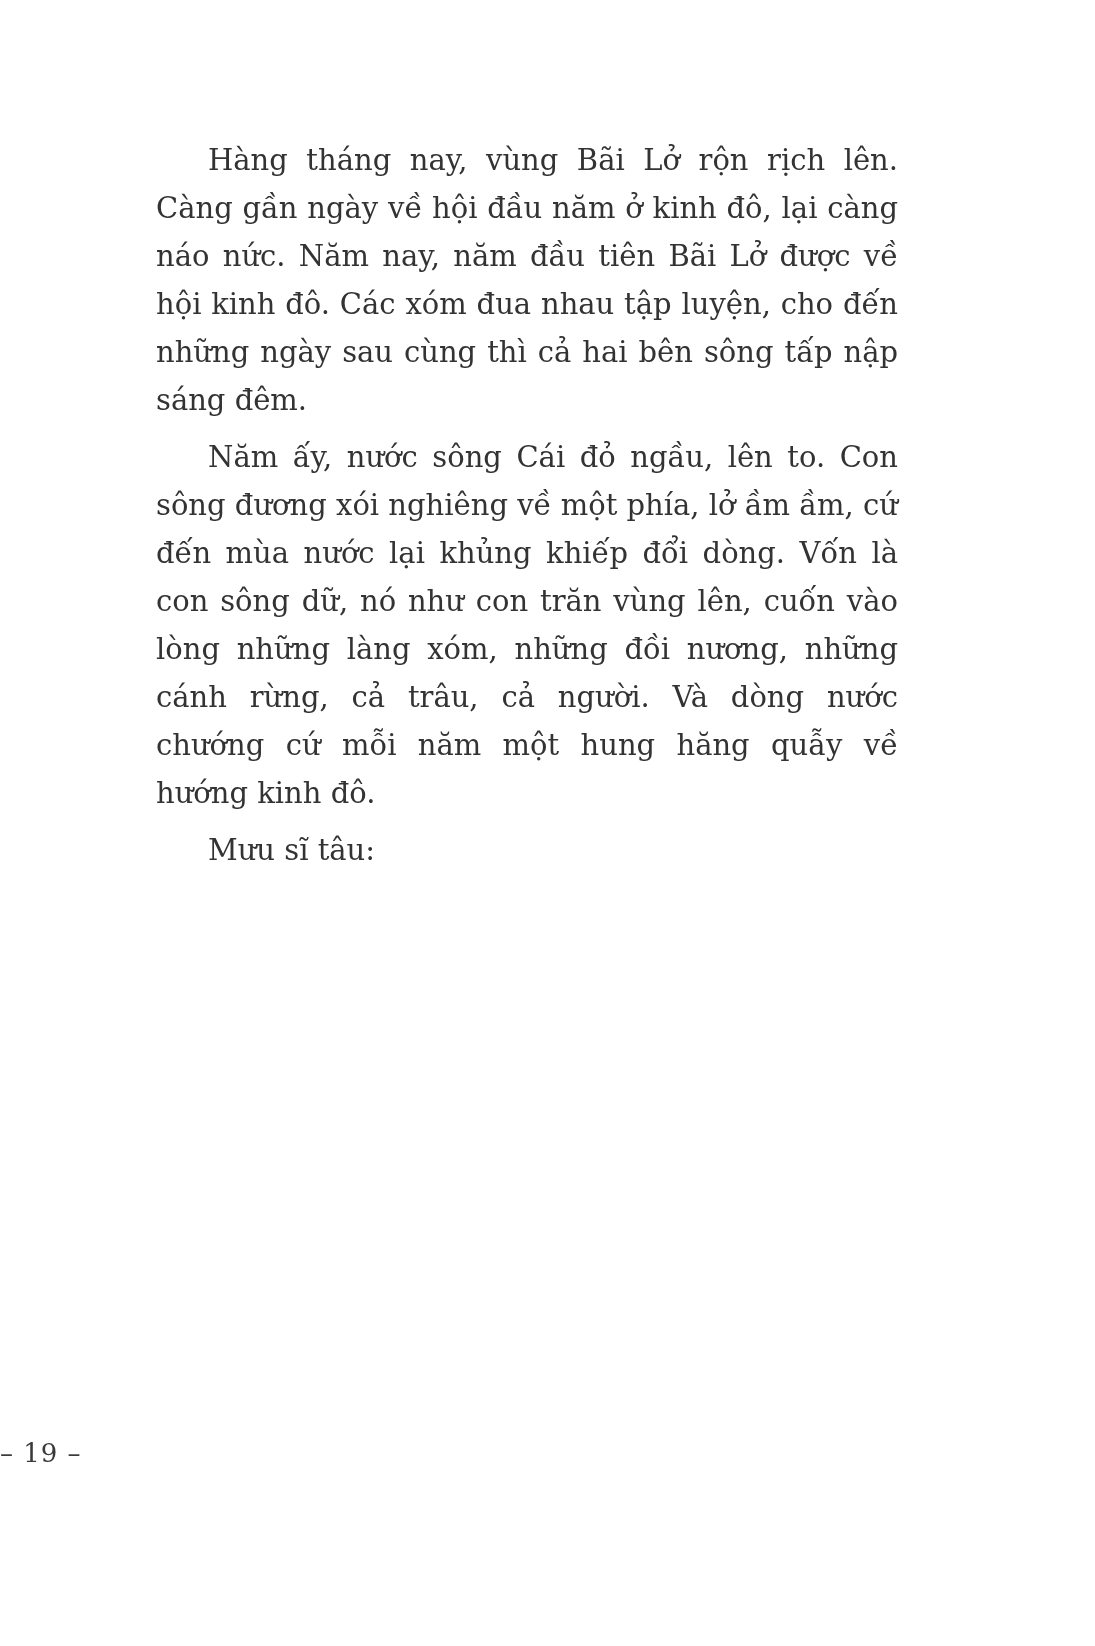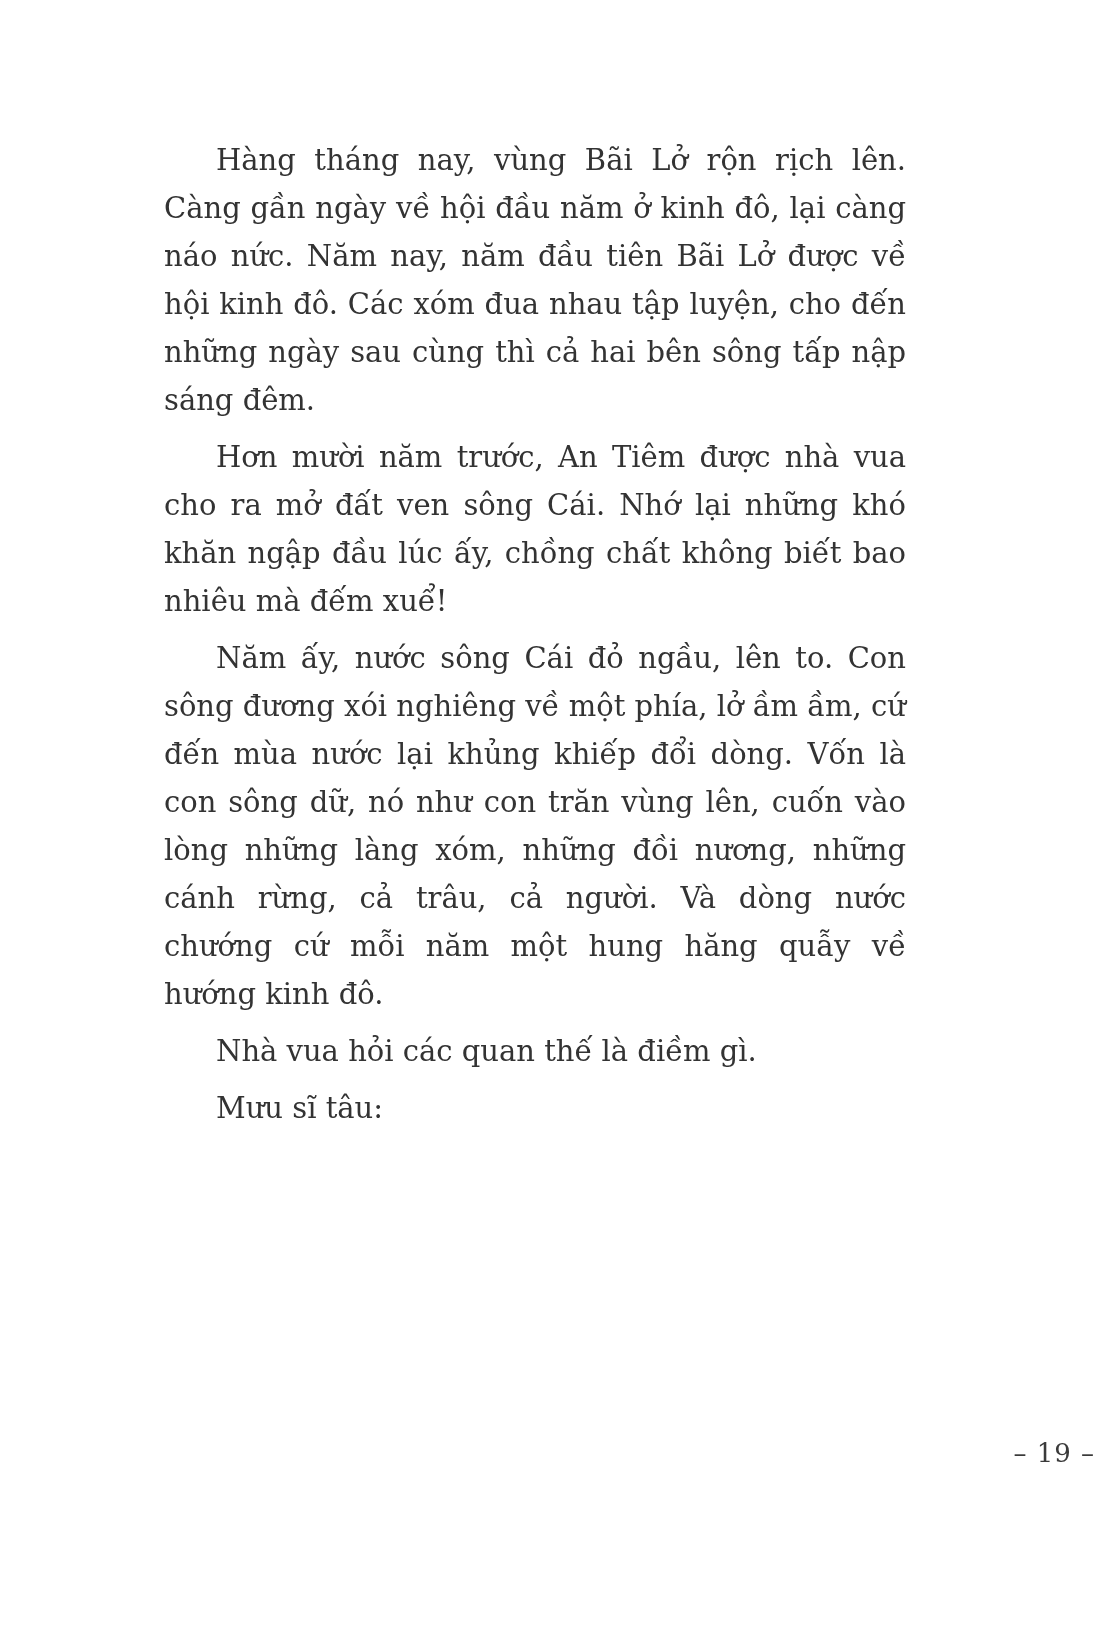--- a/index.html
+++ b/index.html
@@ -10,50 +10,48 @@
   .book-page {
     position: relative;
     width: 1095px;
     height: 1646px;
     background: #ffffff;
     overflow: hidden;
     font-family: "DejaVu Serif", "Liberation Serif", serif;
   }
   .text-block {
     position: absolute;
-    left: 164px;
+    left: 156px;
     top: 136px;
     width: 742px;
     color: #333333;
     font-size: 29px;
     line-height: 48px;
     text-align: justify;
     text-justify: inter-word;
   }
   .text-block p {
     margin: 0 0 9px 0;
     text-indent: 52px;
   }
   .page-number {
     position: absolute;
     left: 0;
     right: 0;
     top: 1438px;
-    text-align: right;
+    text-align: left;
     color: #3a3a3a;
     font-size: 26px;
     letter-spacing: 1px;
     font-family: "DejaVu Serif", "Liberation Serif", serif;
   }
 </style>
 </head>
 <body>
 
 <div class="book-page">
   <div class="text-block">
     <p>Hàng tháng nay, vùng Bãi Lở rộn rịch lên. Càng gần ngày về hội đầu năm ở kinh đô, lại càng náo nức. Năm nay, năm đầu tiên Bãi Lở được về hội kinh đô. Các xóm đua nhau tập luyện, cho đến những ngày sau cùng thì cả hai bên sông tấp nập sáng đêm.</p>
-    <p>Hơn mười năm trước, An Tiêm được nhà vua cho ra mở đất ven sông Cái. Nhớ lại những khó khăn ngập đầu lúc ấy, chồng chất không biết bao nhiêu mà đếm xuể!</p>
     <p>Năm ấy, nước sông Cái đỏ ngầu, lên to. Con sông đương xói nghiêng về một phía, lở ầm ầm, cứ đến mùa nước lại khủng khiếp đổi dòng. Vốn là con sông dữ, nó như con trăn vùng lên, cuốn vào lòng những làng xóm, những đồi nương, những cánh rừng, cả trâu, cả người. Và dòng nước chướng cứ mỗi năm một hung hăng quẫy về hướng kinh đô.</p>
-    <p>Nhà vua hỏi các quan thế là điềm gì.</p>
     <p>Mưu sĩ tâu:</p>
   </div>
   <div class="page-number">– 19 –</div>
 </div>
 
 </body></html>

